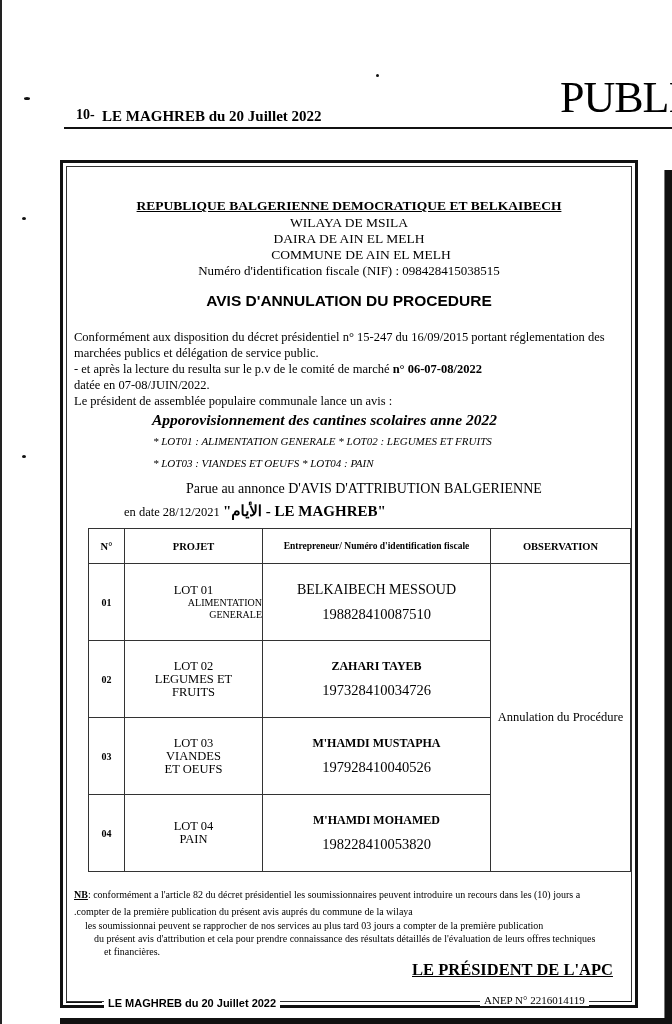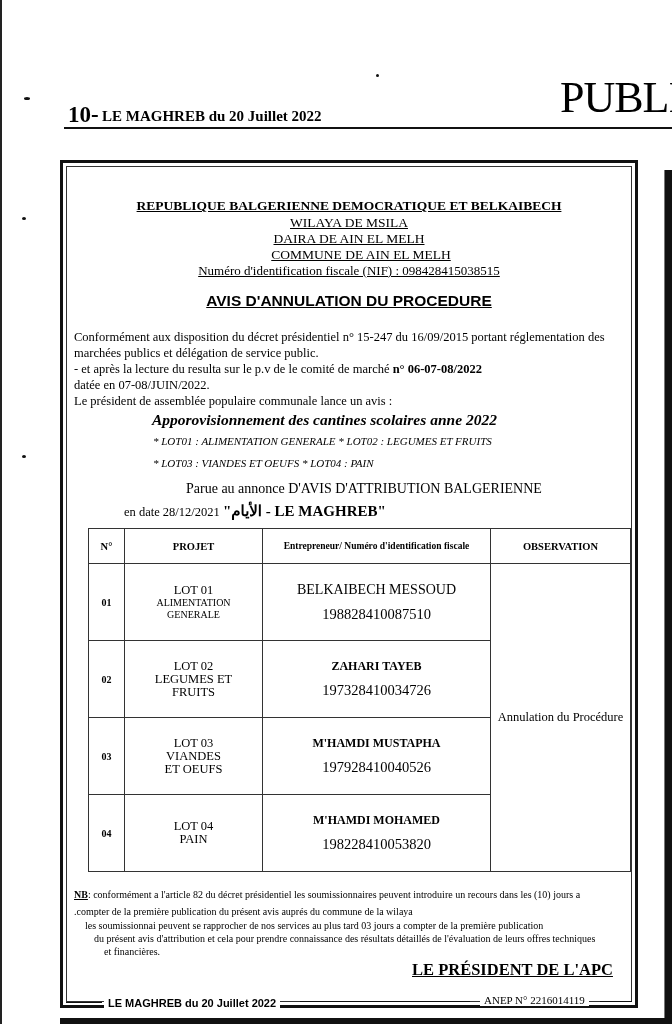--- a/index.html
+++ b/index.html
@@ -6,40 +6,40 @@
   body {
     width: 672px; height: 1024px; position: relative; overflow: hidden;
     background: #ffffff; color: #000;
     font-family: "Liberation Serif", serif;
   }
   .left-edge { position: absolute; left: 0; top: 0; width: 2px; height: 1024px; background: #222; }
   .speck { position: absolute; background: #111; border-radius: 50%; }
 
   
   .page-header { position: absolute; left: 64px; top: 101px; width: 608px; height: 28px; }
-  .page-num { position: absolute; left: 4px; top: 0; font-weight: bold; font-size: 23px; line-height: 28px; }
+  .page-num { position: absolute; left: 12px; top: 0; font-weight: bold; font-size: 14px; line-height: 28px; }
   .page-pub { position: absolute; left: 38px; top: 3px; font-weight: bold; font-size: 15px; line-height: 24px; }
   .header-rule { position: absolute; left: 64px; top: 127px; width: 608px; height: 2px; background: #111; }
   .section-title { position: absolute; left: 560px; top: 68px; font-size: 44px; font-weight: normal; letter-spacing: -1px; line-height: 60px; white-space: nowrap; }
 
   
   .frame-outer {
     position: absolute; left: 60px; top: 160px; width: 578px; height: 848px;
     border: 3px solid #111; box-sizing: border-box;
   }
   .frame-inner {
     position: absolute; left: 66px; top: 166px; width: 566px; height: 836px;
     border: 1.5px solid #333; box-sizing: border-box;
   }
   .right-strip { position: absolute; left: 665px; top: 170px; width: 7px; height: 854px; background: #111; }
   .right-strip-light { position: absolute; left: 664px; top: 170px; width: 1px; height: 854px; background: #777; }
   .bottom-strip { position: absolute; left: 60px; top: 1018px; width: 612px; height: 6px; background: #111; }
 
   
-  .c { position: absolute; left: 66px; width: 566px; text-align: center; white-space: nowrap; text-decoration: underline; }
+  .c { position: absolute; left: 66px; width: 566px; text-align: center; white-space: nowrap; }
   .republic { top: 198px; font-weight: bold; font-size: 13.5px; text-decoration: underline; }
   .wilaya, .daira, .commune { font-size: 13.5px; }
   .wilaya { top: 215px; }
   .daira { top: 231px; }
   .commune { top: 247px; margin-left: 12px; }
   .nif { top: 263px; font-size: 13px; }
   .avis-title { top: 292px; font-family: "Liberation Sans", sans-serif; font-weight: bold; font-size: 15.5px; }
 
   .p { position: absolute; left: 74px; font-size: 12.5px; white-space: nowrap; line-height: 15px; }
   .p1 { top: 330px; }
@@ -59,21 +59,21 @@
   
   table.lots-table {
     position: absolute; left: 88px; top: 528px; width: 542px;
     border-collapse: collapse; table-layout: fixed;
   }
   .lots-table td, .lots-table th { border: 1px solid #333; text-align: center; vertical-align: middle; padding: 0; }
   .lots-table th { height: 34px; font-size: 10.5px; font-weight: bold; }
   .lots-table th.ent { font-size: 9.5px; }
   .lots-table td.num { font-size: 10px; font-weight: bold; }
   .lots-table td.proj { font-size: 12.5px; line-height: 13px; }
-  .lots-table td.proj .small { font-size: 10px; line-height: 12px; }
+  .lots-table td.proj .small { font-size: 10px; line-height: 12px; text-align: right; }
   .lots-table td.ent-cell { font-size: 14px; }
   .lots-table td.ent-cell .name { display: block; margin-bottom: 8px; }
   .lots-table td.ent-cell .name.bold { font-weight: bold; font-size: 12px; }
   .lots-table td.ent-cell .nifv { display: block; font-size: 14.5px; }
   .lots-table td.obs { font-size: 12.5px; }
   .lots-table tr.r1 td { height: 76px; }
   .lots-table tr.r2 td { height: 76px; }
   .lots-table tr.r3 td { height: 76px; }
   .lots-table tr.r4 td { height: 76px; }
 

